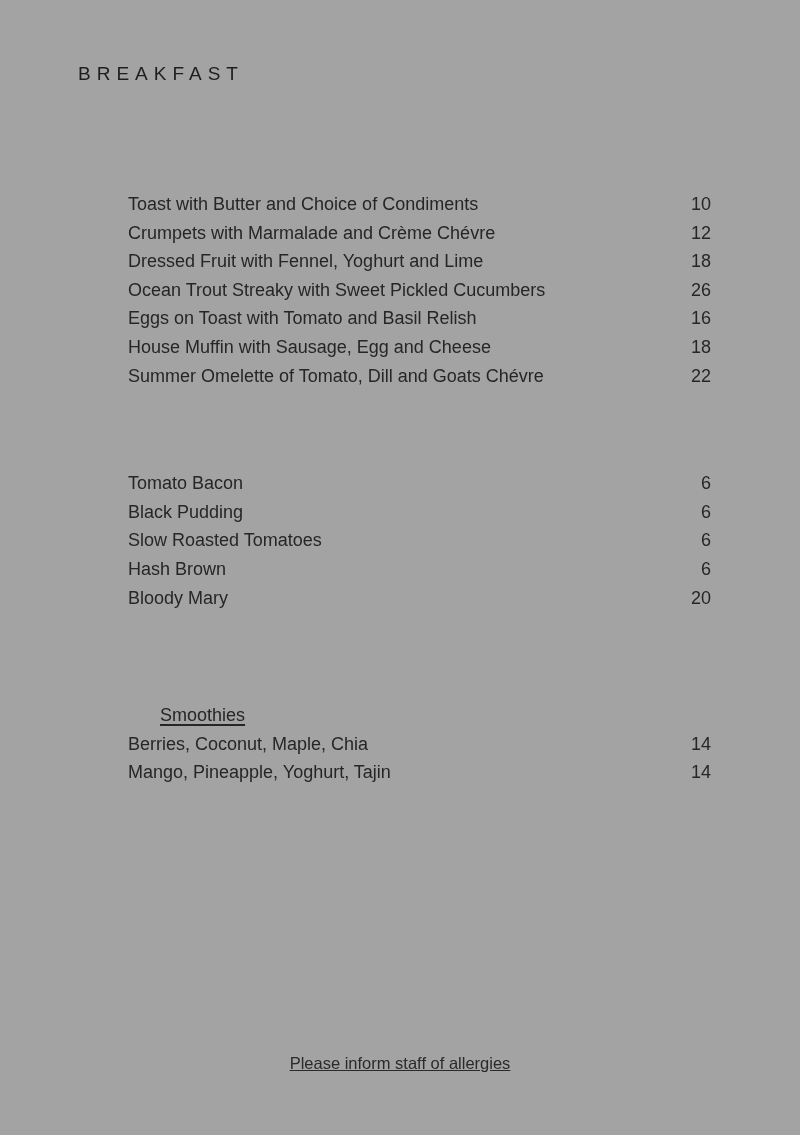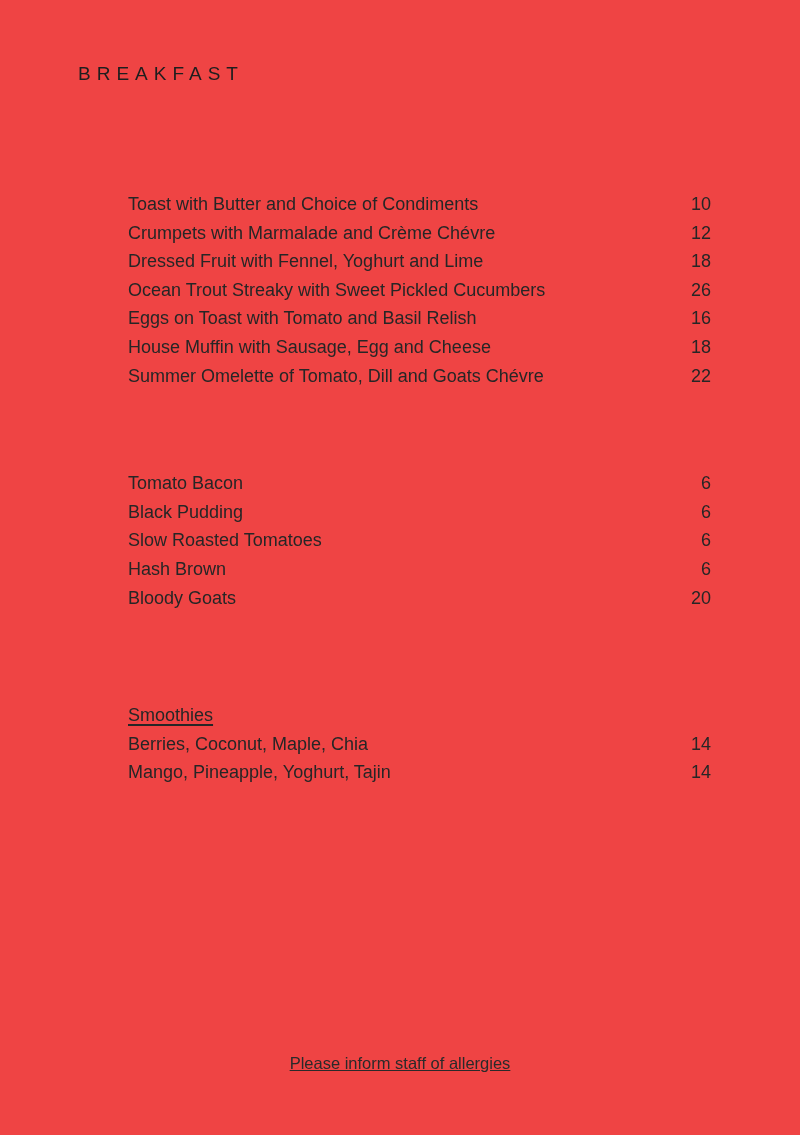--- a/index.html
+++ b/index.html
@@ -8,21 +8,21 @@
     width: 800px;
     height: 1135px;
     position: relative;
     font-family: "Liberation Sans", "DejaVu Sans", sans-serif;
     color: #242424;
     overflow: hidden;
   }
   .page {
     position: absolute;
     inset: 0;
-    background: #ef4444;
+    background: #a3a3a3;
   }
   .title {
     position: absolute;
     left: 78px;
     top: 63px;
     font-size: 19px;
     font-weight: 500;
     letter-spacing: 6px;
     color: #1e1e1e;
     white-space: nowrap;
@@ -48,20 +48,21 @@
   .item-price { white-space: nowrap; text-align: right; }
   .heading {
     font-size: 18px;
     line-height: 28.6px;
     font-weight: 400;
     color: #262626;
     text-decoration: underline;
     text-decoration-thickness: 1.5px;
     text-underline-offset: 3px;
     width: fit-content;
+    margin-left: 32px;
   }
   .footer {
     position: absolute;
     left: 0;
     top: 1051px;
     width: 800px;
     text-align: center;
     font-size: 16.5px;
     line-height: 24px;
     color: #2a2a2a;
@@ -115,21 +116,21 @@
         </div>
         <div class="row">
           <span class="item-name">Slow Roasted Tomatoes</span>
           <span class="item-price">6</span>
         </div>
         <div class="row">
           <span class="item-name">Hash Brown</span>
           <span class="item-price">6</span>
         </div>
         <div class="row">
-          <span class="item-name">Bloody Goats</span>
+          <span class="item-name">Bloody Mary</span>
           <span class="item-price">20</span>
         </div>
       </section>
       <section class="section">
         <h2 class="heading">Smoothies</h2>
         <div class="row">
           <span class="item-name">Berries, Coconut, Maple, Chia</span>
           <span class="item-price">14</span>
         </div>
         <div class="row">

